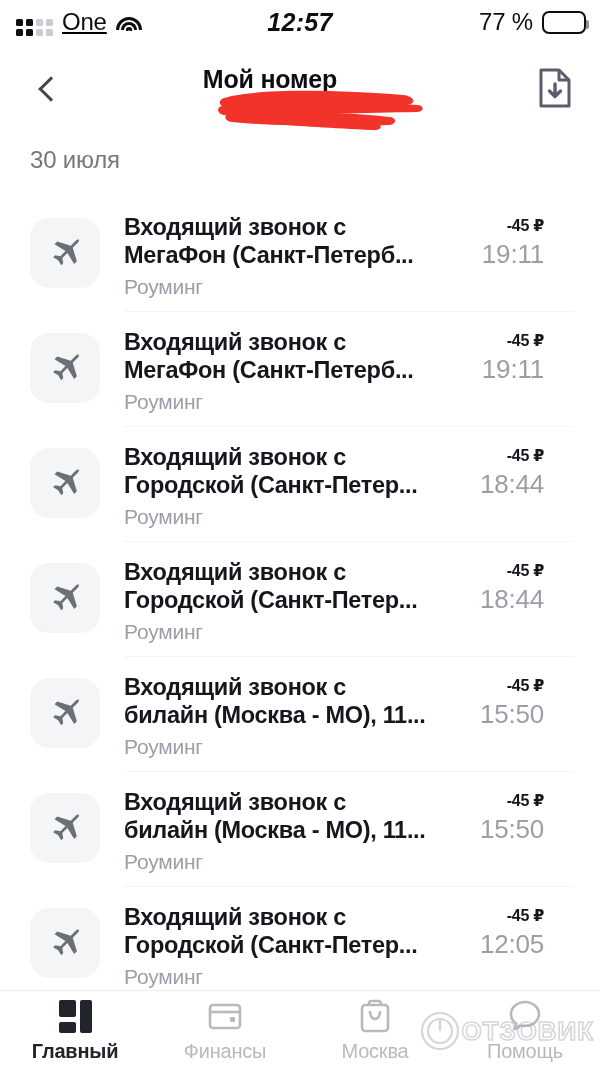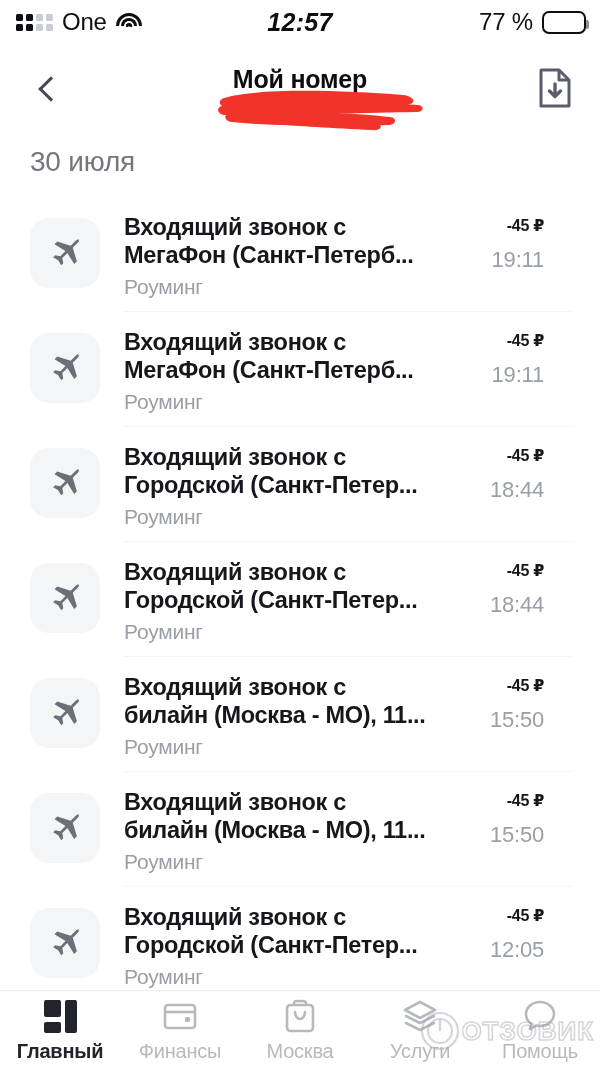--- a/index.html
+++ b/index.html
@@ -9,21 +9,21 @@
     font-family:"Liberation Sans","DejaVu Sans",sans-serif;
     overflow:hidden;
   }
   #app { position:relative; width:600px; height:1068px; background:#fff; }
 
   
   .statusbar {
     position:absolute; top:0; left:0; width:600px; height:44px;
     display:flex; align-items:center;
   }
-  .sb-left { position:absolute; left:16px; display:flex; align-items:center; gap:9px; }
+  .sb-left { position:absolute; left:16px; display:flex; align-items:flex-end; gap:9px;text-decoration:underline; }
   .signal { display:flex; align-items:flex-end; gap:3px; height:17px; }
   .sig-col { display:flex; flex-direction:column; justify-content:flex-end; gap:3px; width:7px; }
   .sig-dot { width:7px; height:7px; border-radius:1.5px; background:#0d0d12; }
   .sig-col.dim .sig-dot { background:#c9ccd2; }
   .carrier { font-size:24px; font-weight:400; color:#0d0d12; letter-spacing:-0.2px; }
   .wifi { position:relative; width:26px; height:19px; }
   .wifi i { position:absolute; left:50%; border:3px solid #0d0d12; border-bottom:none;
             border-radius:50% 50% 0 0 / 100% 100% 0 0; transform:translateX(-50%); }
   .wifi i.a { width:26px; height:13px; top:0; }
   .wifi i.b { width:16px; height:8px; top:5px; }
@@ -42,33 +42,33 @@
 
   
   .navbar { position:absolute; top:55px; left:0; width:600px; height:72px; }
   .back-btn {
     position:absolute; left:24px; top:8px; width:48px; height:52px;
     display:flex; align-items:center; justify-content:center;
   }
   .chev { width:18px; height:18px; border-left:3.5px solid #44474f;
           border-bottom:3.5px solid #44474f; transform:rotate(45deg); margin-left:5px; }
   .nav-title {
-    position:absolute; left:0; width:600px; top:10px; text-align:center;
+    position:absolute; left:0; width:540px; top:10px; text-align:center;
     font-size:25px; font-weight:700; color:#0d0d12; letter-spacing:-0.2px;
   }
   .dl-btn { position:absolute; right:22px; top:10px; width:46px; height:46px;
             display:flex; align-items:center; justify-content:center; }
 
   
   .scribble { position:absolute; left:218px; top:84px; width:210px; height:48px; pointer-events:none; }
 
   
   .date-head {
     position:absolute; left:30px; top:146px;
-    font-size:28px; font-weight:500; color:#73777e; letter-spacing:-0.2px;
+    font-size:24px; font-weight:500; color:#73777e; letter-spacing:-0.2px;
   }
 
   
   .list { position:absolute; top:196px; left:0; width:574px; height:794px; overflow:hidden;text-decoration:underline; }
   .row { position:relative; height:115px; }
   .row + .row::before {
     content:""; position:absolute; top:0; left:124px; right:0; height:1px; background:#f4f4f6;
   }
   .icon-box {
     position:absolute; left:30px; top:22px; width:70px; height:70px;
@@ -79,21 +79,21 @@
   .row-main { position:absolute; left:124px; top:18px; width:350px; }
   .row-title {
     font-size:23.5px; font-weight:700; color:#15171c; line-height:1.18;
     letter-spacing:-0.3px; white-space:nowrap; overflow:hidden;
   }
   .row-sub {
     margin-top:6px; font-size:21px; font-weight:400; color:#9a9ea6; letter-spacing:-0.2px;
   }
   .row-right { position:absolute; right:30px; top:20px; text-align:right; }
   .row-amt { font-size:16px; font-weight:700; color:#15171c; letter-spacing:-0.3px; }
-  .row-time { margin-top:12px; font-size:22px; font-weight:400; color:#9a9ea6; letter-spacing:-0.2px; }
+  .row-time { margin-top:4px; font-size:26px; font-weight:400; color:#9a9ea6; letter-spacing:-0.2px; }
 
   
   .tabbar {
     position:absolute; bottom:0; left:0; width:600px; height:78px;
     background:#fff; border-top:1px solid #eceef1;
     display:flex; align-items:flex-start; padding-top:8px;
   }
   .tab { flex:1; display:flex; flex-direction:column; align-items:center; gap:7px; }
   .tab-ico { height:34px; display:flex; align-items:center; justify-content:center; }
   .tab-lbl { font-size:20px; font-weight:400; color:#b6babf; letter-spacing:-0.2px; }
@@ -316,30 +316,20 @@
           <svg width="30" height="34" viewBox="0 0 30 34">
             <rect x="2" y="6" width="26" height="26" rx="3.5" fill="none" stroke="#b6babf" stroke-width="2.6"></rect>
             <path d="M9 6V4.5A2.5 2.5 0 0 1 11.5 2h7A2.5 2.5 0 0 1 21 4.5V6" fill="none" stroke="#b6babf" stroke-width="2.6"></path>
             <path d="M10 13c0 4 2.3 7 5 7s5-3 5-7" fill="none" stroke="#b6babf" stroke-width="2.6" stroke-linecap="round"></path>
           </svg>
         </span>
         <span class="tab-lbl">Москва</span>
       </div>
       <div class="tab">
         <span class="tab-ico">
-          <svg width="34" height="32" viewBox="0 0 34 32">
-            <path d="M17 2 32 10 17 18 2 10z" fill="none" stroke="#b6babf" stroke-width="2.6" stroke-linejoin="round"></path>
-            <path d="M3 16l14 7 14-7" fill="none" stroke="#b6babf" stroke-width="2.6" stroke-linecap="round" stroke-linejoin="round"></path>
-            <path d="M3 23l14 7 14-7" fill="none" stroke="#b6babf" stroke-width="2.6" stroke-linecap="round" stroke-linejoin="round"></path>
-          </svg>
-        </span>
-        <span class="tab-lbl">Услуги</span>
-      </div>
-      <div class="tab">
-        <span class="tab-ico">
           <svg width="32" height="32" viewBox="0 0 32 32">
             <path d="M16 2c7.7 0 14 5.4 14 12s-6.3 12-14 12c-1.3 0-2.6-.15-3.8-.45L6 29l1.4-5.2C3.8 21.6 2 18 2 14 2 7.4 8.3 2 16 2z" fill="none" stroke="#b6babf" stroke-width="2.6" stroke-linejoin="round"></path>
           </svg>
         </span>
         <span class="tab-lbl">Помощь</span>
       </div>
     </div>
 
   <div class="watermark">
     <svg width="42" height="42" viewBox="0 0 42 42">

